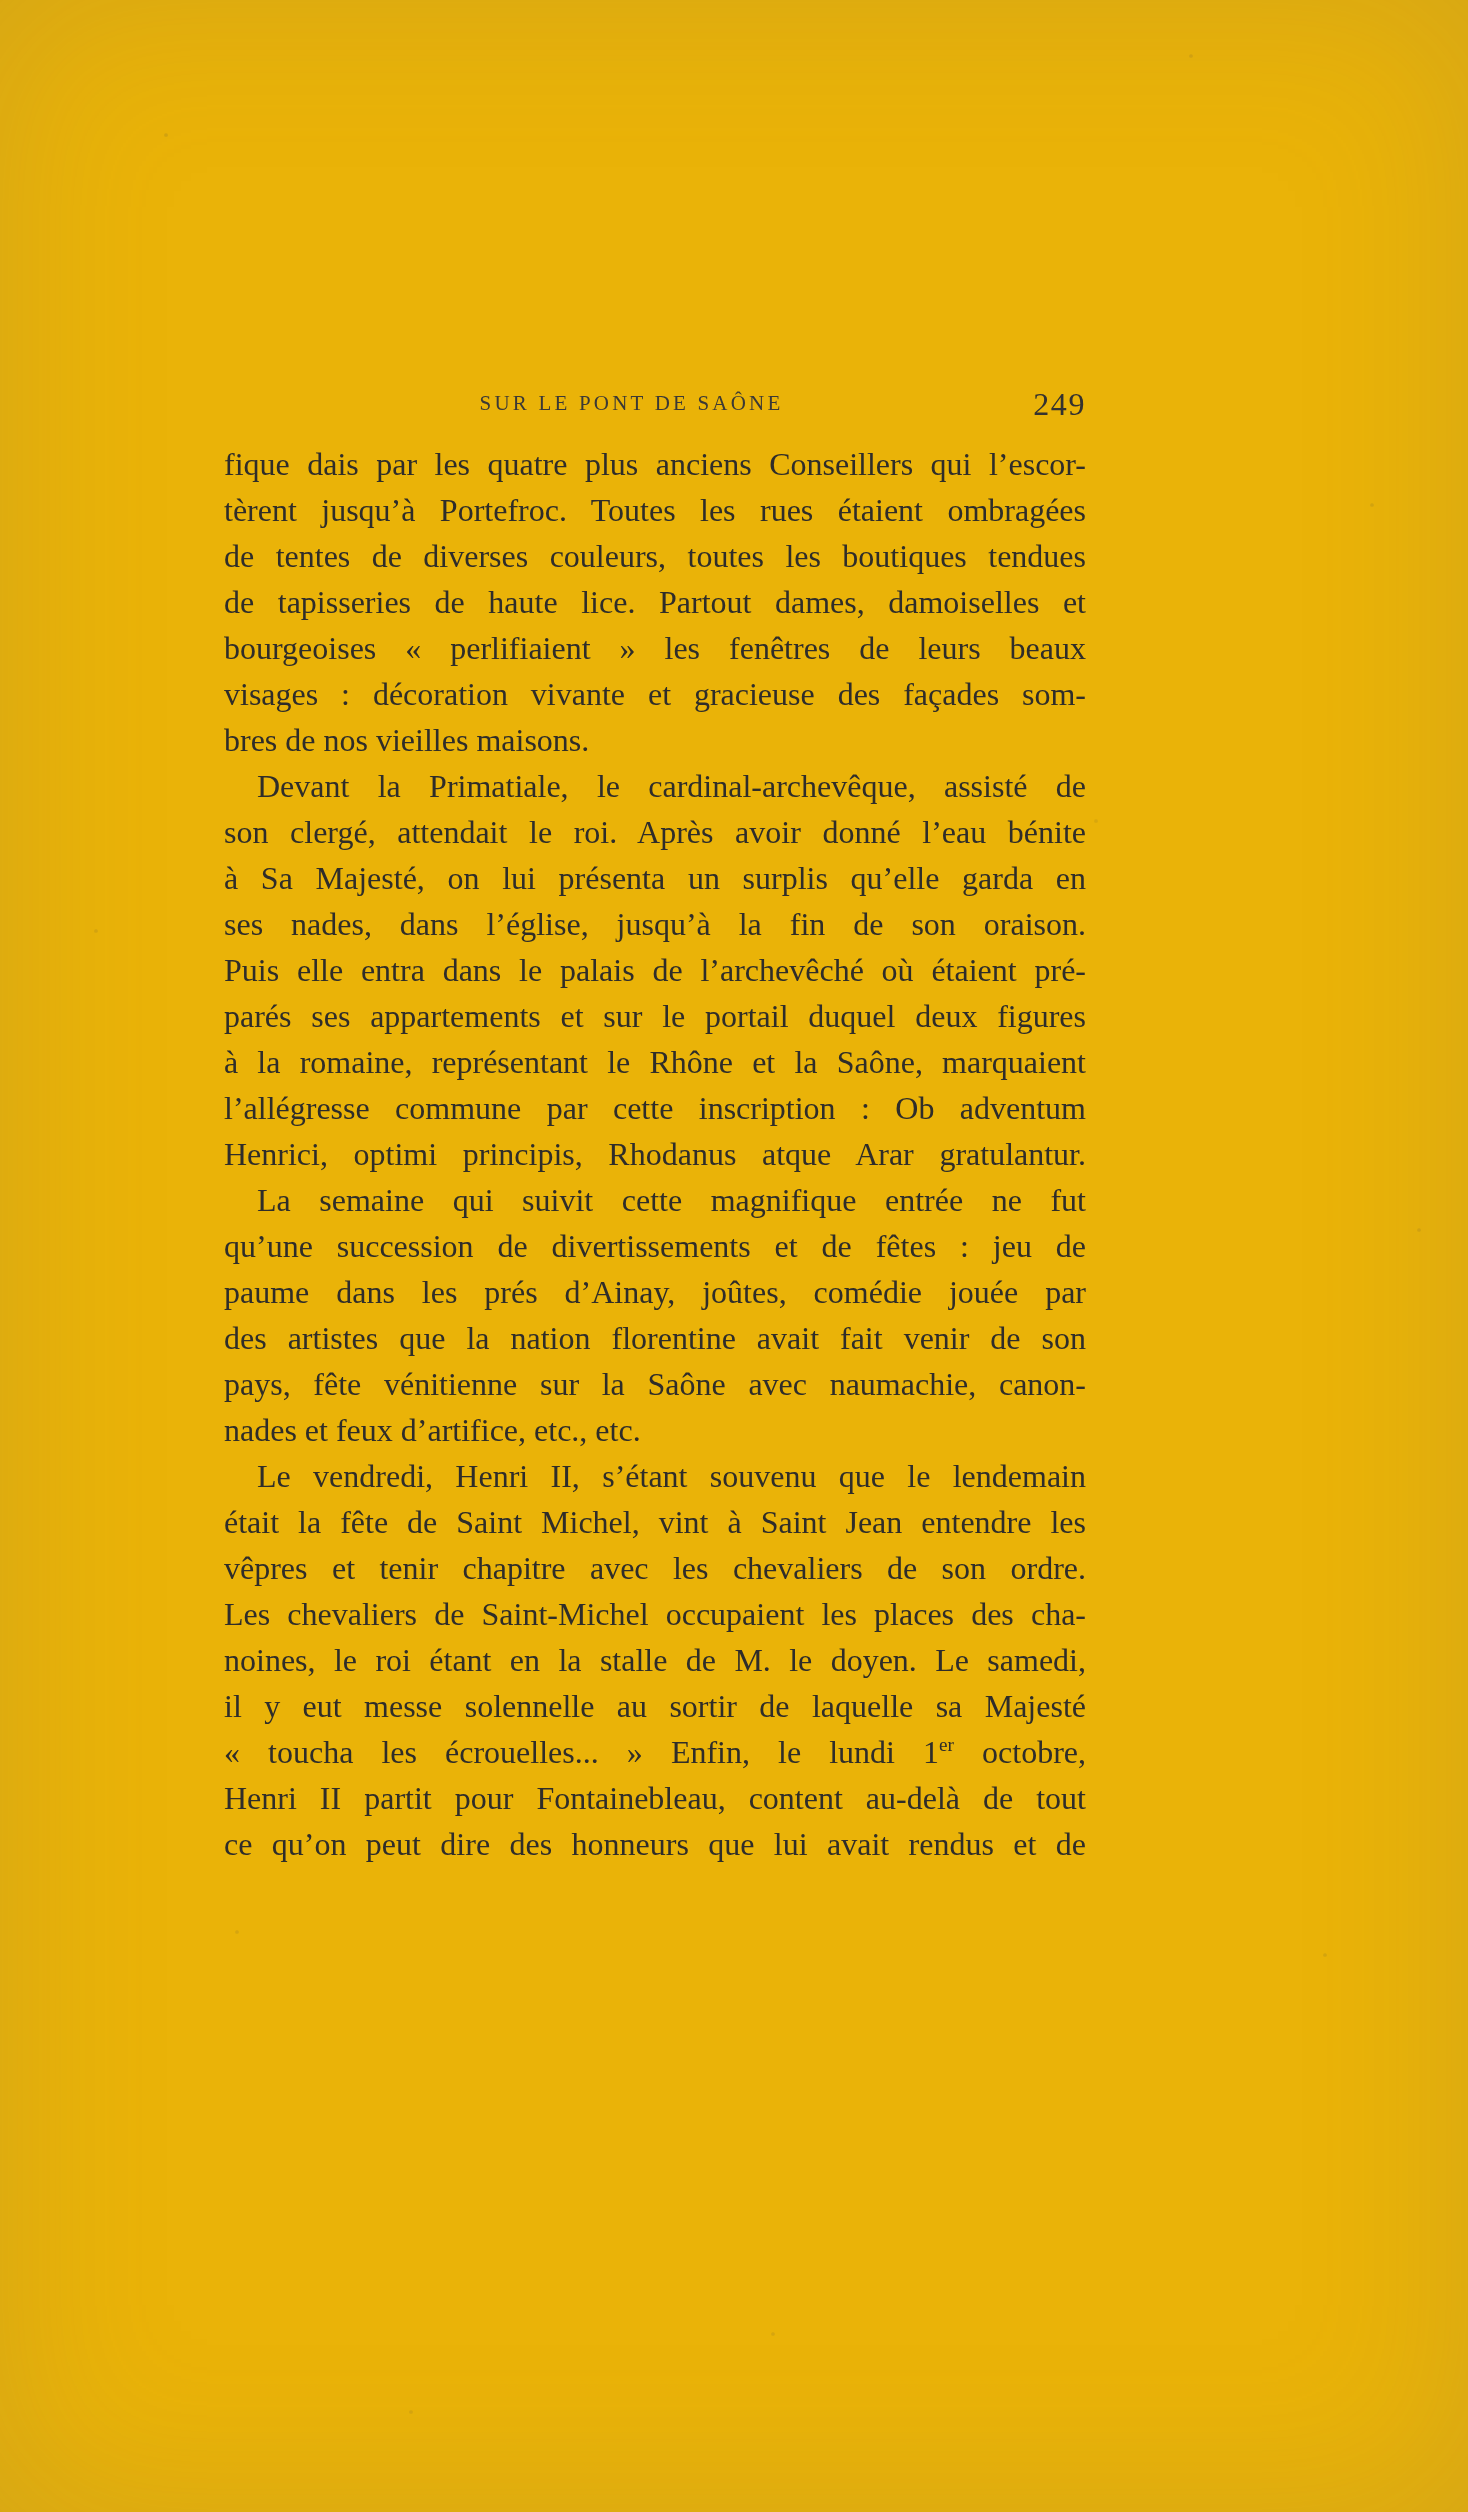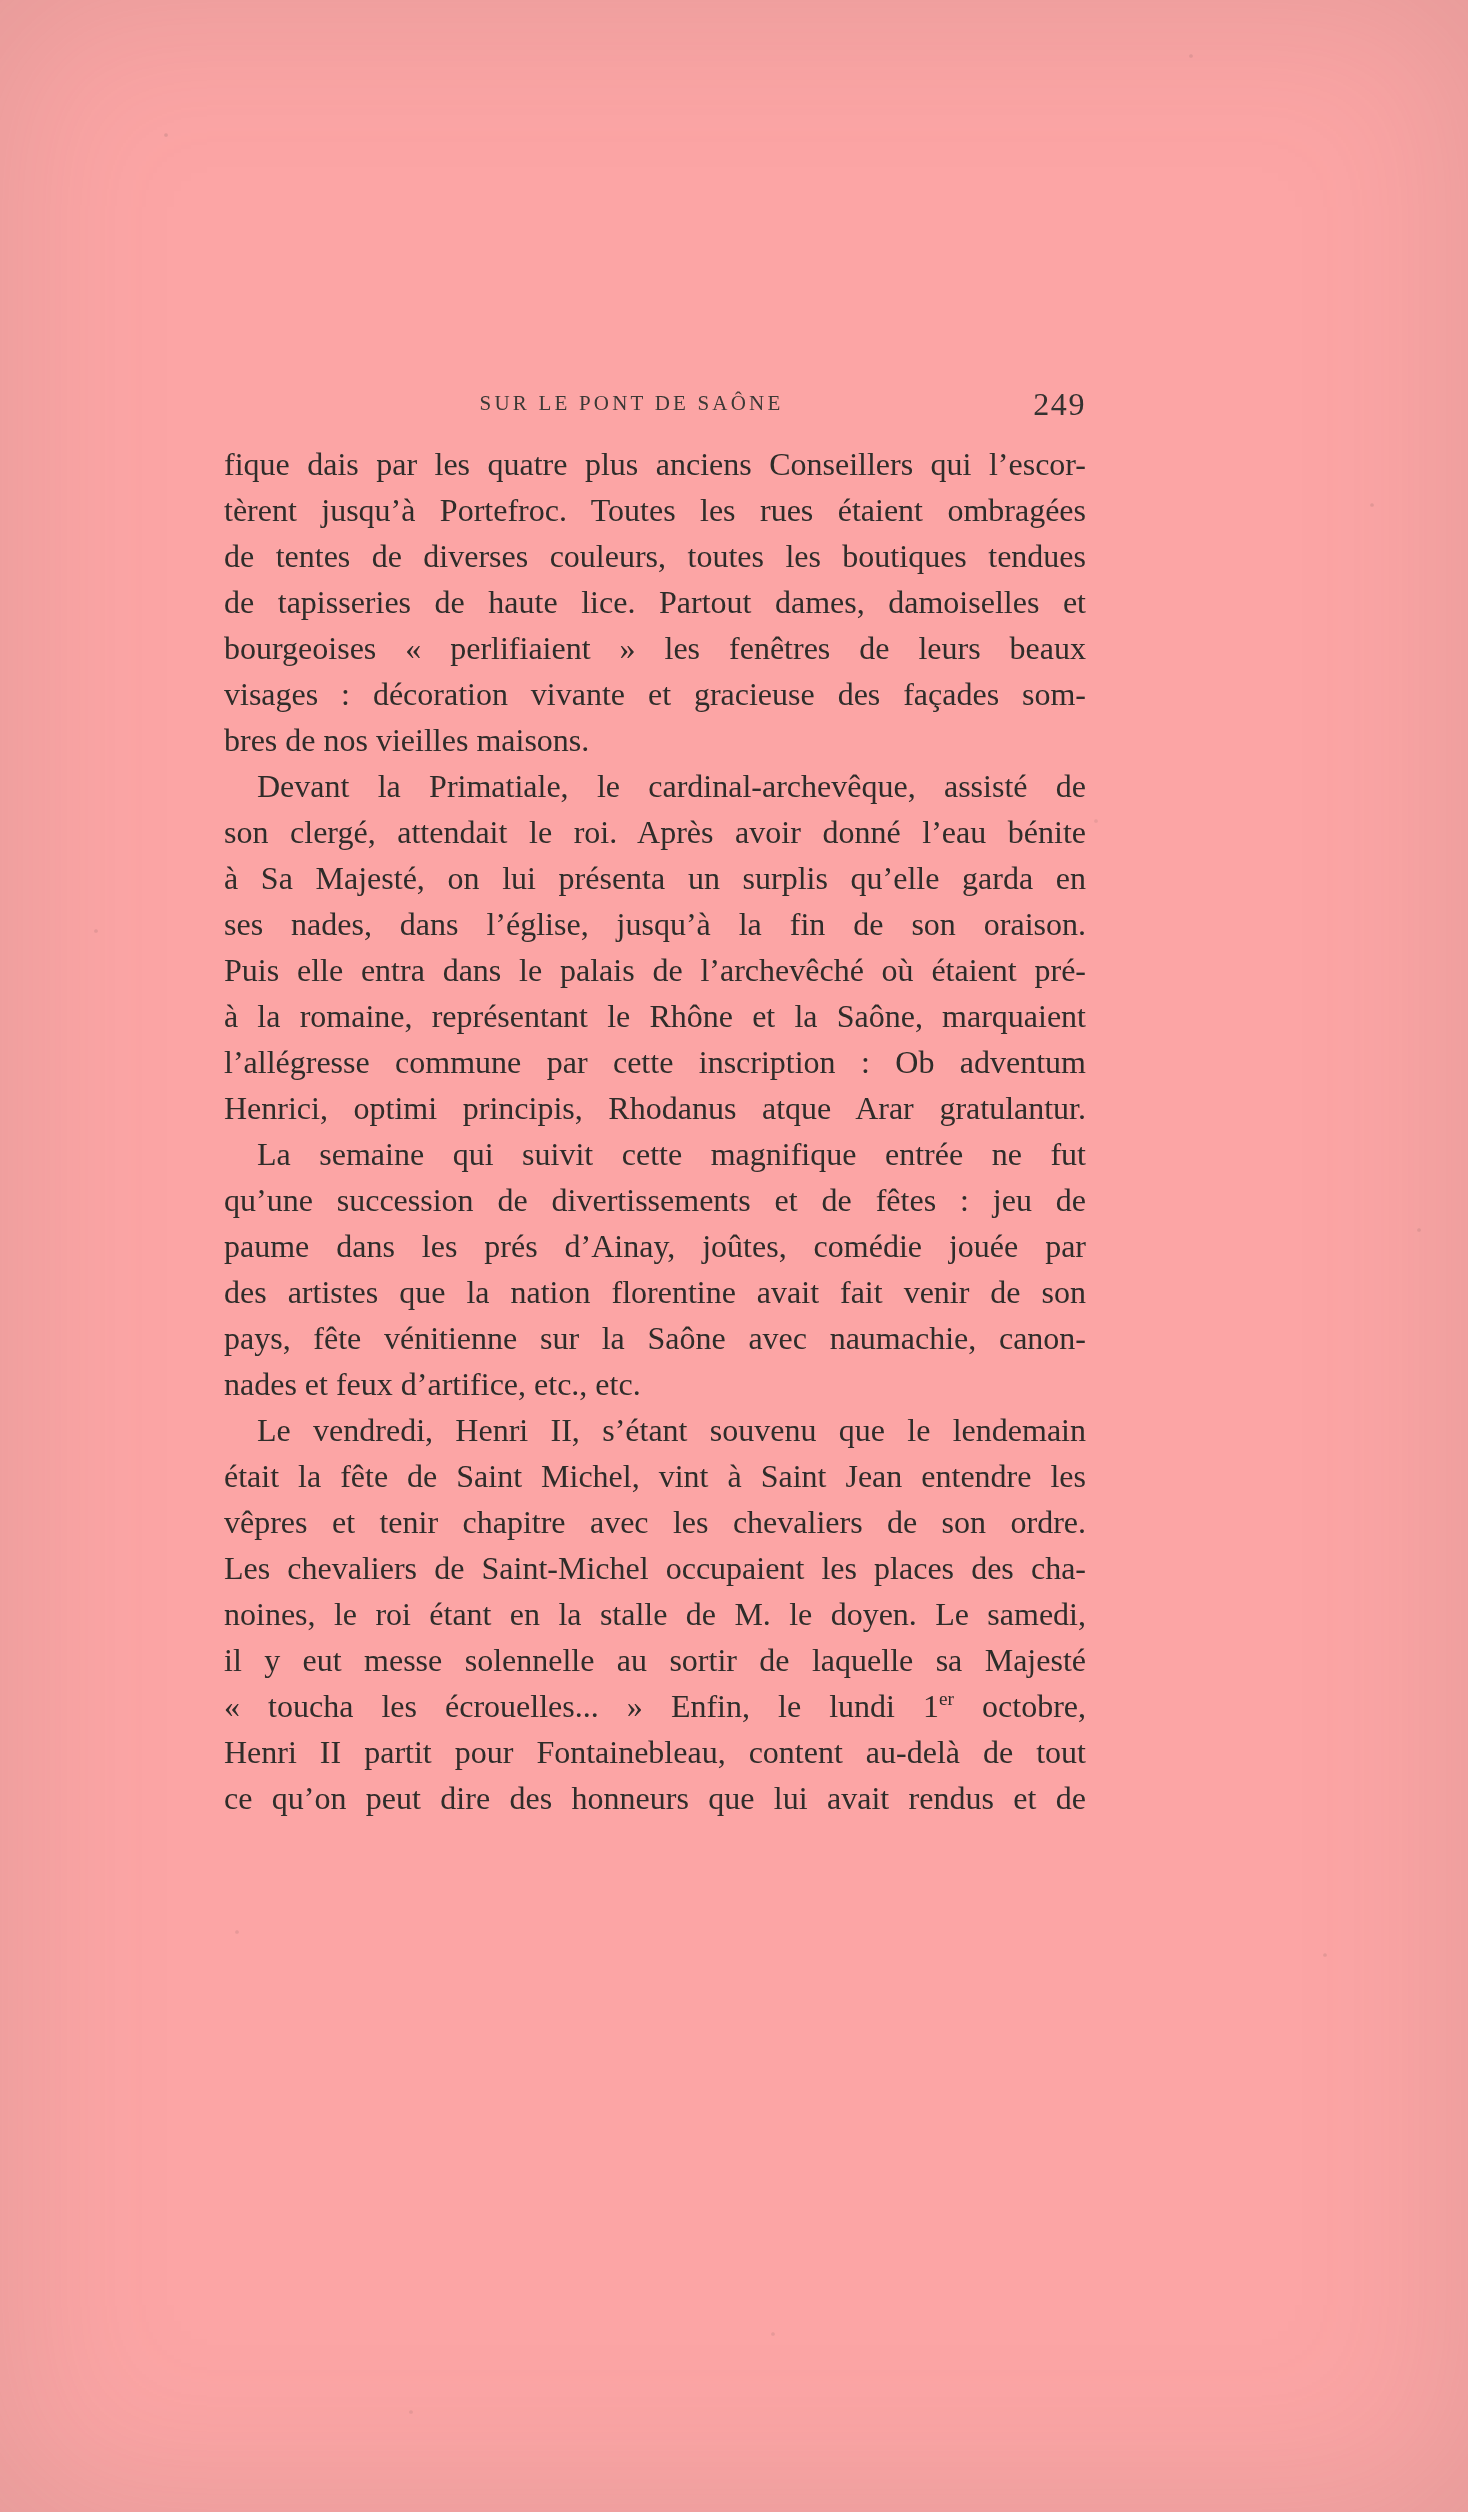--- a/index.html
+++ b/index.html
@@ -4,21 +4,21 @@
 <style>
   html, body {
     margin: 0;
     padding: 0;
     background: #dddbd6;
   }
   .page {
     position: relative;
     width: 1469px;
     height: 2512px;
-    background: #fca5a5;
+    background: #eab308;
     font-family: "Liberation Serif", "DejaVu Serif", serif;
     color: #2f2d2a;
     box-shadow: inset 0 0 173px rgba(110, 105, 95, 0.18);
     overflow: hidden;
   }
   
   .page::after {
     content: "";
     position: absolute;
     left: 0; top: 0;
@@ -106,20 +106,21 @@
       <div class="line j">visages : décoration vivante et gracieuse des façades som-</div>
       <div class="line">bres de nos vieilles maisons.</div>
     </div>
 
     <div class="para">
       <div class="line j indent">Devant la Primatiale, le cardinal-archevêque, assisté de</div>
       <div class="line j">son clergé, attendait le roi. Après avoir donné l’eau bénite</div>
       <div class="line j">à Sa Majesté, on lui présenta un surplis qu’elle garda en</div>
       <div class="line j">ses nades, dans l’église, jusqu’à la fin de son oraison.</div>
       <div class="line j">Puis elle entra dans le palais de l’archevêché où étaient pré-</div>
+      <div class="line j">parés ses appartements et sur le portail duquel deux figures</div>
       <div class="line j">à la romaine, représentant le Rhône et la Saône, marquaient</div>
       <div class="line j"><span>l’allégresse commune par cette inscription : </span><span class="italic">Ob adventum</span></div>
       <div class="line j"><span class="italic">Henrici, optimi principis, Rhodanus atque Arar gratulantur.</span></div>
     </div>
 
     <div class="para space-before">
       <div class="line j indent">La semaine qui suivit cette magnifique entrée ne fut</div>
       <div class="line j">qu’une succession de divertissements et de fêtes : jeu de</div>
       <div class="line j">paume dans les prés d’Ainay, joûtes, comédie jouée par</div>
       <div class="line j">des artistes que la nation florentine avait fait venir de son</div>

